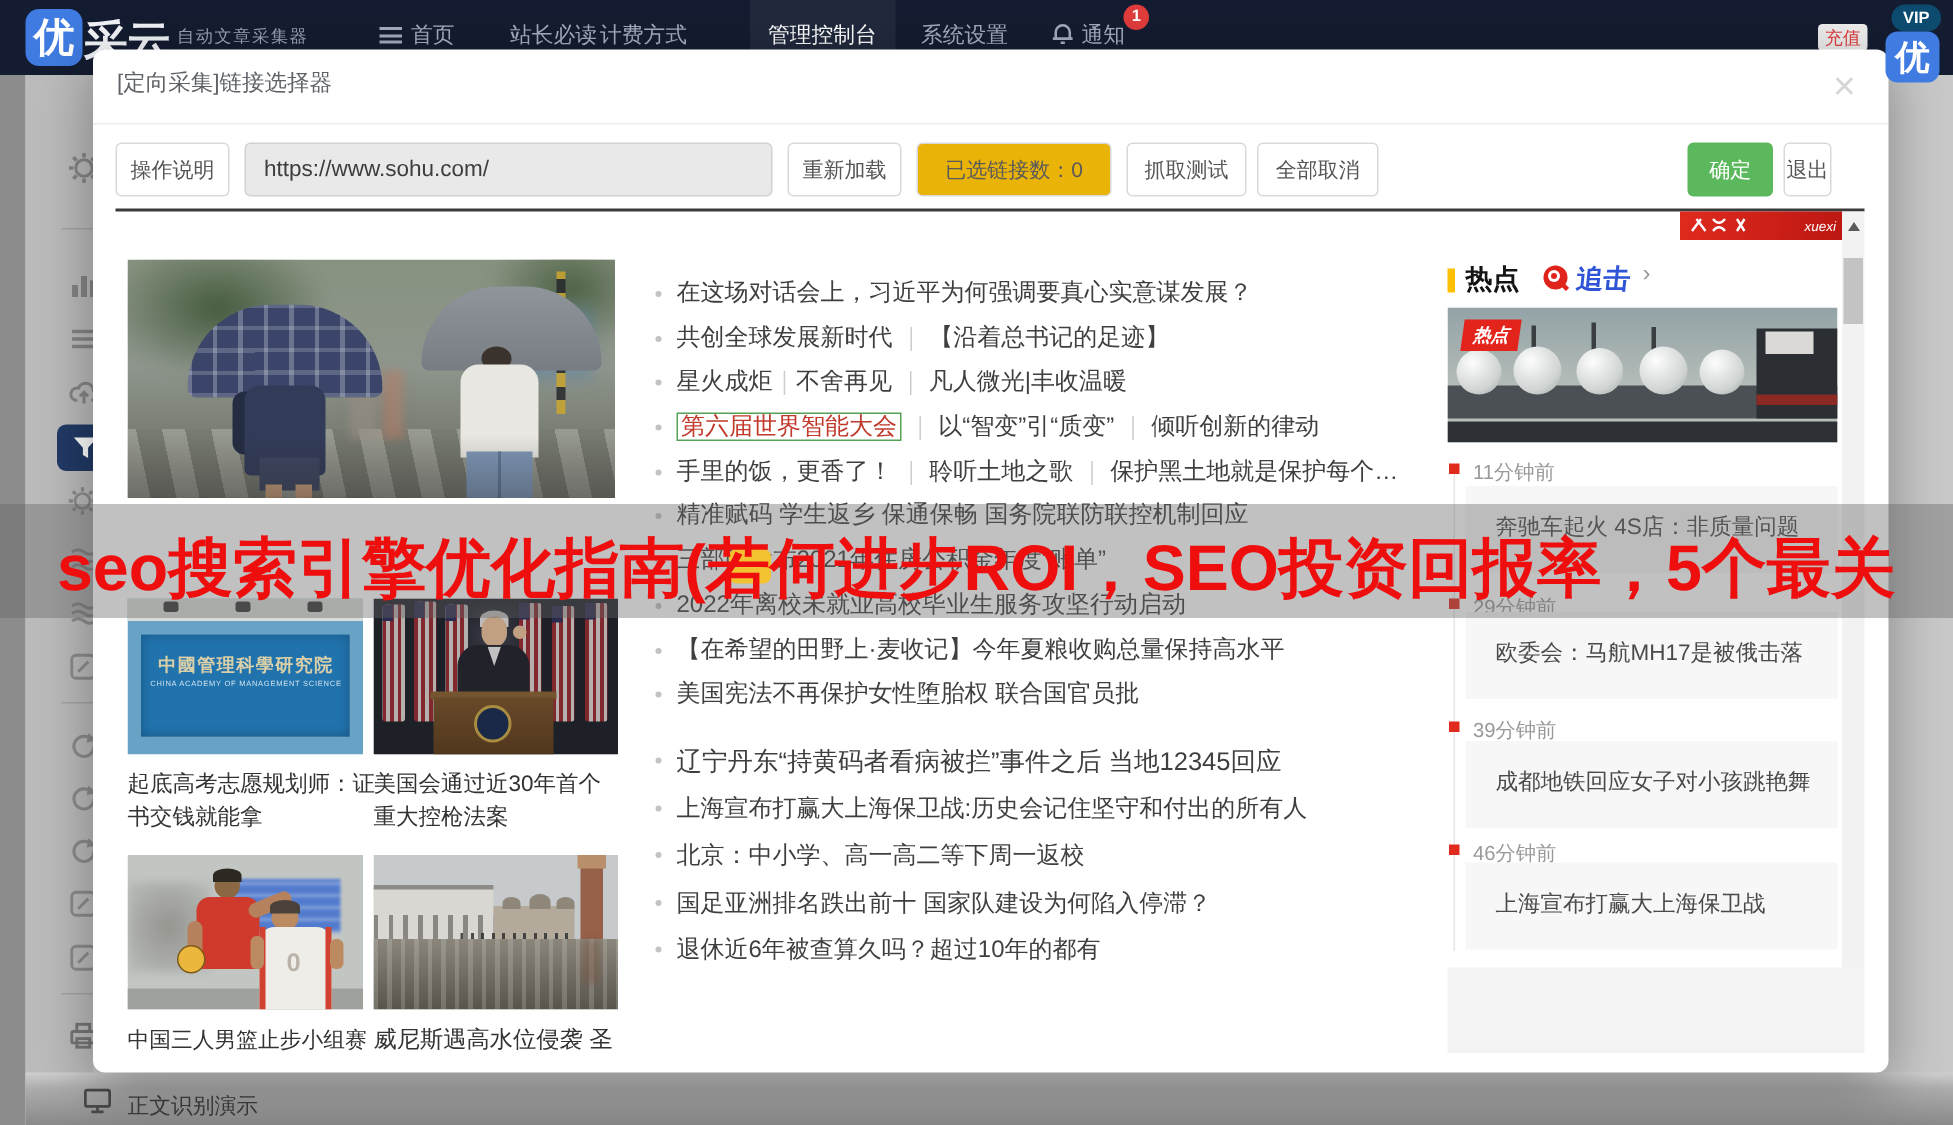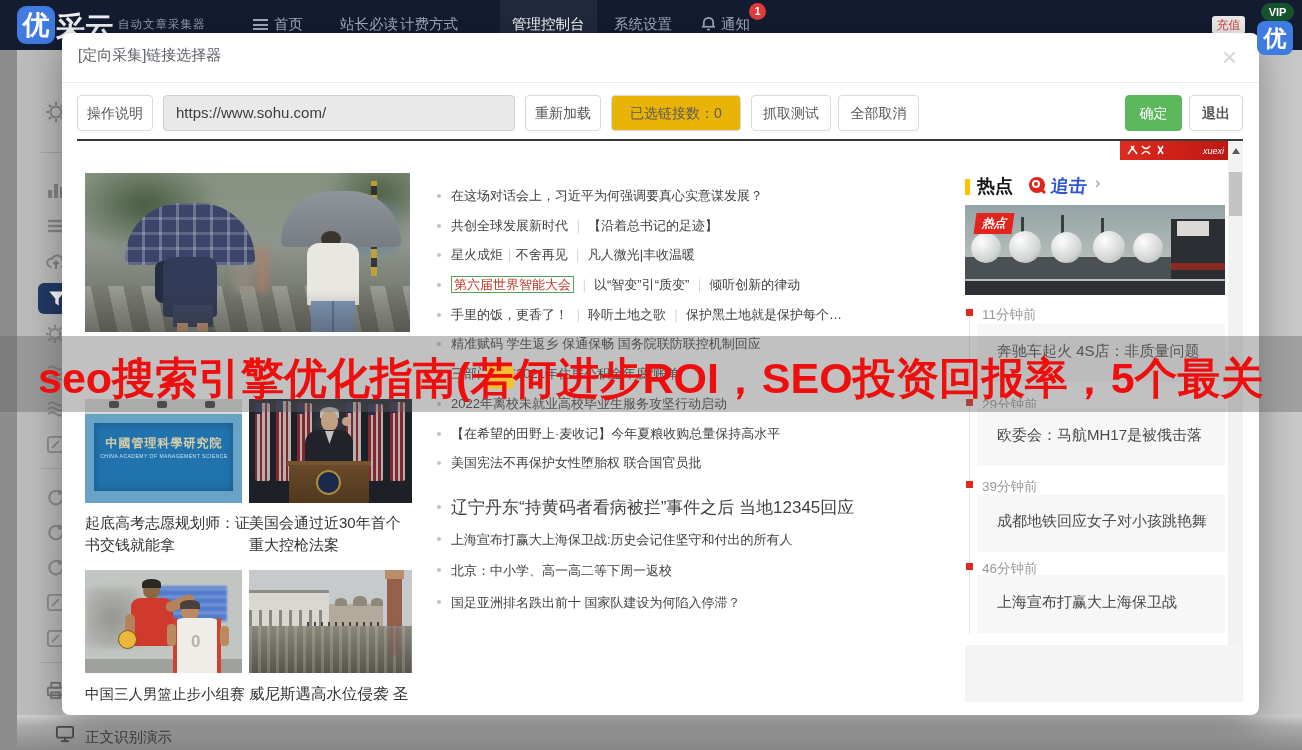--- a/index.html
+++ b/index.html
@@ -14,21 +14,21 @@
   .tagline { position:absolute; left:118px; top:17px; font-size:11.5px; color:#98a1b5; letter-spacing:1px; }
   .nav-item { position:absolute; top:0; height:50px; line-height:48px; color:#a6adc0; font-size:14.5px; cursor:pointer; }
   .nav-item.active { color:#ffffff; }
   .nav-item.active::before { content:""; position:absolute; left:-12px; right:-12px; top:0; bottom:0; background:rgba(255,255,255,.06); }
   .hamburger { display:inline-block; width:15px; height:11px; margin-right:6px; border-top:2px solid #a6adc0; border-bottom:2px solid #a6adc0; position:relative; top:1px; }
   .hamburger::after { content:""; position:absolute; left:0; top:2.5px; width:100%; height:2px; background:#a6adc0; }
   .bell { display:inline-block; position:relative; top:2px; margin-right:5px; }
   .nav-badge { position:absolute; right:-16px; top:3px; width:17px; height:17px; background:#e23c3c; border-radius:50%; color:#fff; font-size:11px; line-height:17px; text-align:center; font-weight:bold; }
   .points { position:absolute; left:1076px; top:0; height:50px; line-height:48px; font-size:13px; color:#ccd1dc; }
   .recharge { position:absolute; left:1212px; top:16px; width:33px; height:18px; background:#efefef; border-radius:3px; color:#e03e3e; font-size:12px; line-height:18px; text-align:center; cursor:pointer; }
-  .vip-badge { position:absolute; left:1261px; top:3px; width:33px; height:18px; background:#14532d; border-radius:9px; color:#fff; font-weight:bold; font-size:11px; text-align:center; line-height:18px; z-index:3; }
+  .vip-badge { position:absolute; left:1261px; top:3px; width:33px; height:18px; background:#0c4a6e; border-radius:9px; color:#fff; font-weight:bold; font-size:11px; text-align:center; line-height:18px; z-index:3; }
   .corner-logo { position:absolute; left:1257px; top:21px; width:36px; height:34px; background:#3f7be0; border-radius:8px; color:#fff; font-size:23px; font-weight:bold; text-align:center; line-height:34px; z-index:3; }
 
   
   .left-strip { position:absolute; left:0; top:50px; width:17px; height:700px; background:#8d8d8d; }
   .side-rail { position:absolute; left:17px; top:50px; width:45px; height:700px; background:#bcbcbc; }
   .rail-div { position:absolute; left:24px; width:30px; height:1px; background:#a5a5a5; }
   .sicon { position:absolute; left:28px; width:22px; height:22px; color:#868686; }
   .active-box { position:absolute; left:21px; top:233px; width:38px; height:31px; background:#223a66; border-radius:6px; }
   .active-box svg { position:absolute; left:9px; top:6px; }
   .bottom-strip { position:absolute; left:17px; top:715px; width:1285px; height:35px; background:linear-gradient(180deg,#d0d0d0 0%, #adadad 30%, #8a8a8a 100%); }
@@ -59,21 +59,21 @@
   .sb-down { position:absolute; left:1232px; top:686px; width:0; height:0; border-left:4px solid transparent; border-right:4px solid transparent; border-top:6px solid #5a5a5a; }
   .sb-thumb { position:absolute; left:1229px; top:172px; width:13px; height:44px; background:#c3c3c3; }
 
   
   .photo { position:absolute; overflow:hidden; cursor:pointer; }
   .cap { position:absolute; font-size:15px; color:#333; line-height:22px; cursor:pointer; }
   .cap-on-img { position:absolute; color:#fff; font-size:16px; text-shadow:0 1px 3px rgba(0,0,0,.7); }
 
   
   .hl-list { position:absolute; left:436px; width:512px; list-style:none; }
-  .hl-list li { position:relative; padding-left:15px; font-size:13px; color:#3f3f3f; white-space:nowrap; overflow:hidden; cursor:pointer; }
+  .hl-list li { position:relative; padding-left:15px; font-size:16px; color:#3f3f3f; white-space:nowrap; overflow:hidden; cursor:pointer; }
   .hl-list li::before { content:""; position:absolute; left:1px; top:13px; width:4px; height:4px; border-radius:50%; background:#c3c3c3; }
   #hl1 li { height:29.7px; line-height:29.7px; }
   #hl2 li { height:31.6px; line-height:31.6px; }
   .sep { color:#ccc; }
   .hotbox { color:#c0392b; border:1px solid #54a254; padding:0 2px; }
   li.big { font-size:17px; }
 
   
   .hot-h-bar { position:absolute; left:965px; top:179px; width:5px; height:16px; background:#ffc000; }
   .hot-h-left { position:absolute; left:977px; top:174px; font-size:18px; font-weight:900; color:#141414; }
@@ -259,21 +259,21 @@
   <div class="modal-close">×</div>
   <div class="modal-hdiv"></div>
 
   <div class="tb" style="left:77px;width:76px;">操作说明</div>
   <div class="tb-input">https://www.sohu.com/</div>
   <div class="tb" style="left:525px;width:76px;">重新加载</div>
   <div class="tb tb-count" style="left:611px;width:130px;">已选链接数：0</div>
   <div class="tb" style="left:751px;width:80px;">抓取测试</div>
   <div class="tb" style="left:838px;width:81px;">全部取消</div>
   <div class="tb tb-ok" style="left:1125px;width:57px;">确定</div>
-  <div class="tb" style="left:1189px;width:54px;font-weight:bold;">退出</div>
+  <div class="tb" style="left:1189px;width:32px;">退出</div>
   <div class="content-line"></div>
 
   <div class="content">
 
     <div class="xuexi">
       <svg width="60" height="17" viewBox="0 0 60 17" fill="none" stroke="#fff" stroke-width="1.6">
           <path d="M4 12 L10 4 M7 4 L13 12"></path>
           <path d="M18 4 q4 5 8 0 M18 12 q4 -5 8 0"></path>
           <path d="M34 4 l5 8 M39 4 l-5 8"></path>
         </svg>
@@ -398,20 +398,21 @@
         <li>三部门发布2021年住房公积金年度“账单”</li>
         <li>2022年离校未就业高校毕业生服务攻坚行动启动</li>
         <li>【在希望的田野上·麦收记】今年夏粮收购总量保持高水平</li>
         <li>美国宪法不再保护女性堕胎权 联合国官员批</li>
       </ul>
     <ul class="hl-list" id="hl2" style="top:492px;">
         <li class="big">辽宁丹东“持黄码者看病被拦”事件之后 当地12345回应</li>
         <li>上海宣布打赢大上海保卫战:历史会记住坚守和付出的所有人</li>
         <li>北京：中小学、高一高二等下周一返校</li>
         <li>国足亚洲排名跌出前十 国家队建设为何陷入停滞？</li>
+        <li>退休近6年被查算久吗？超过10年的都有</li>
       </ul>
 
     <div class="hot-h-bar"></div>
     <div class="hot-h-left">热点</div>
     <span class="hot-h-icon">
       <svg width="18" height="18" viewBox="0 0 18 18">
           <circle cx="9" cy="9" r="8" fill="#e0241b"></circle>
           <circle cx="8" cy="8" r="4" fill="#fff"></circle>
           <circle cx="8" cy="8" r="2" fill="#e0241b"></circle>
           <path d="M12 12 L17 17" stroke="#e0241b" stroke-width="3"></path>

